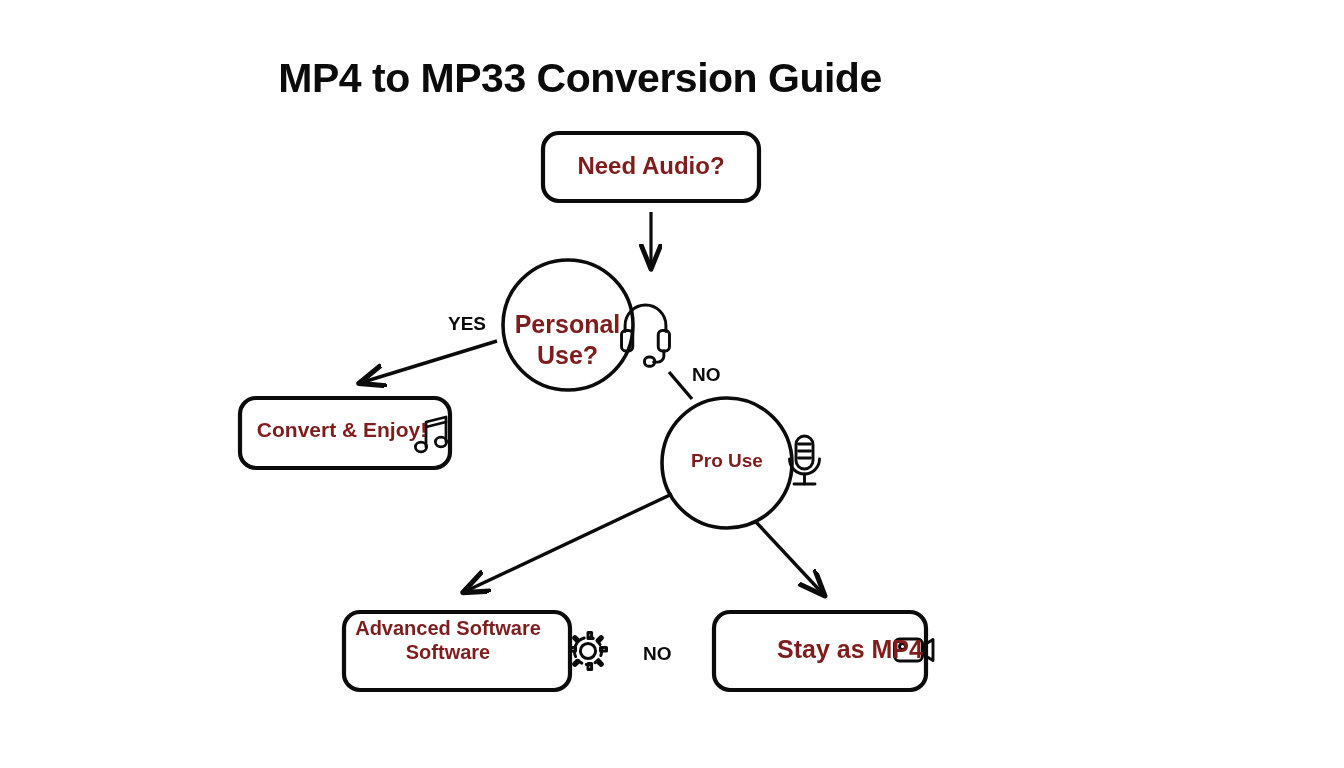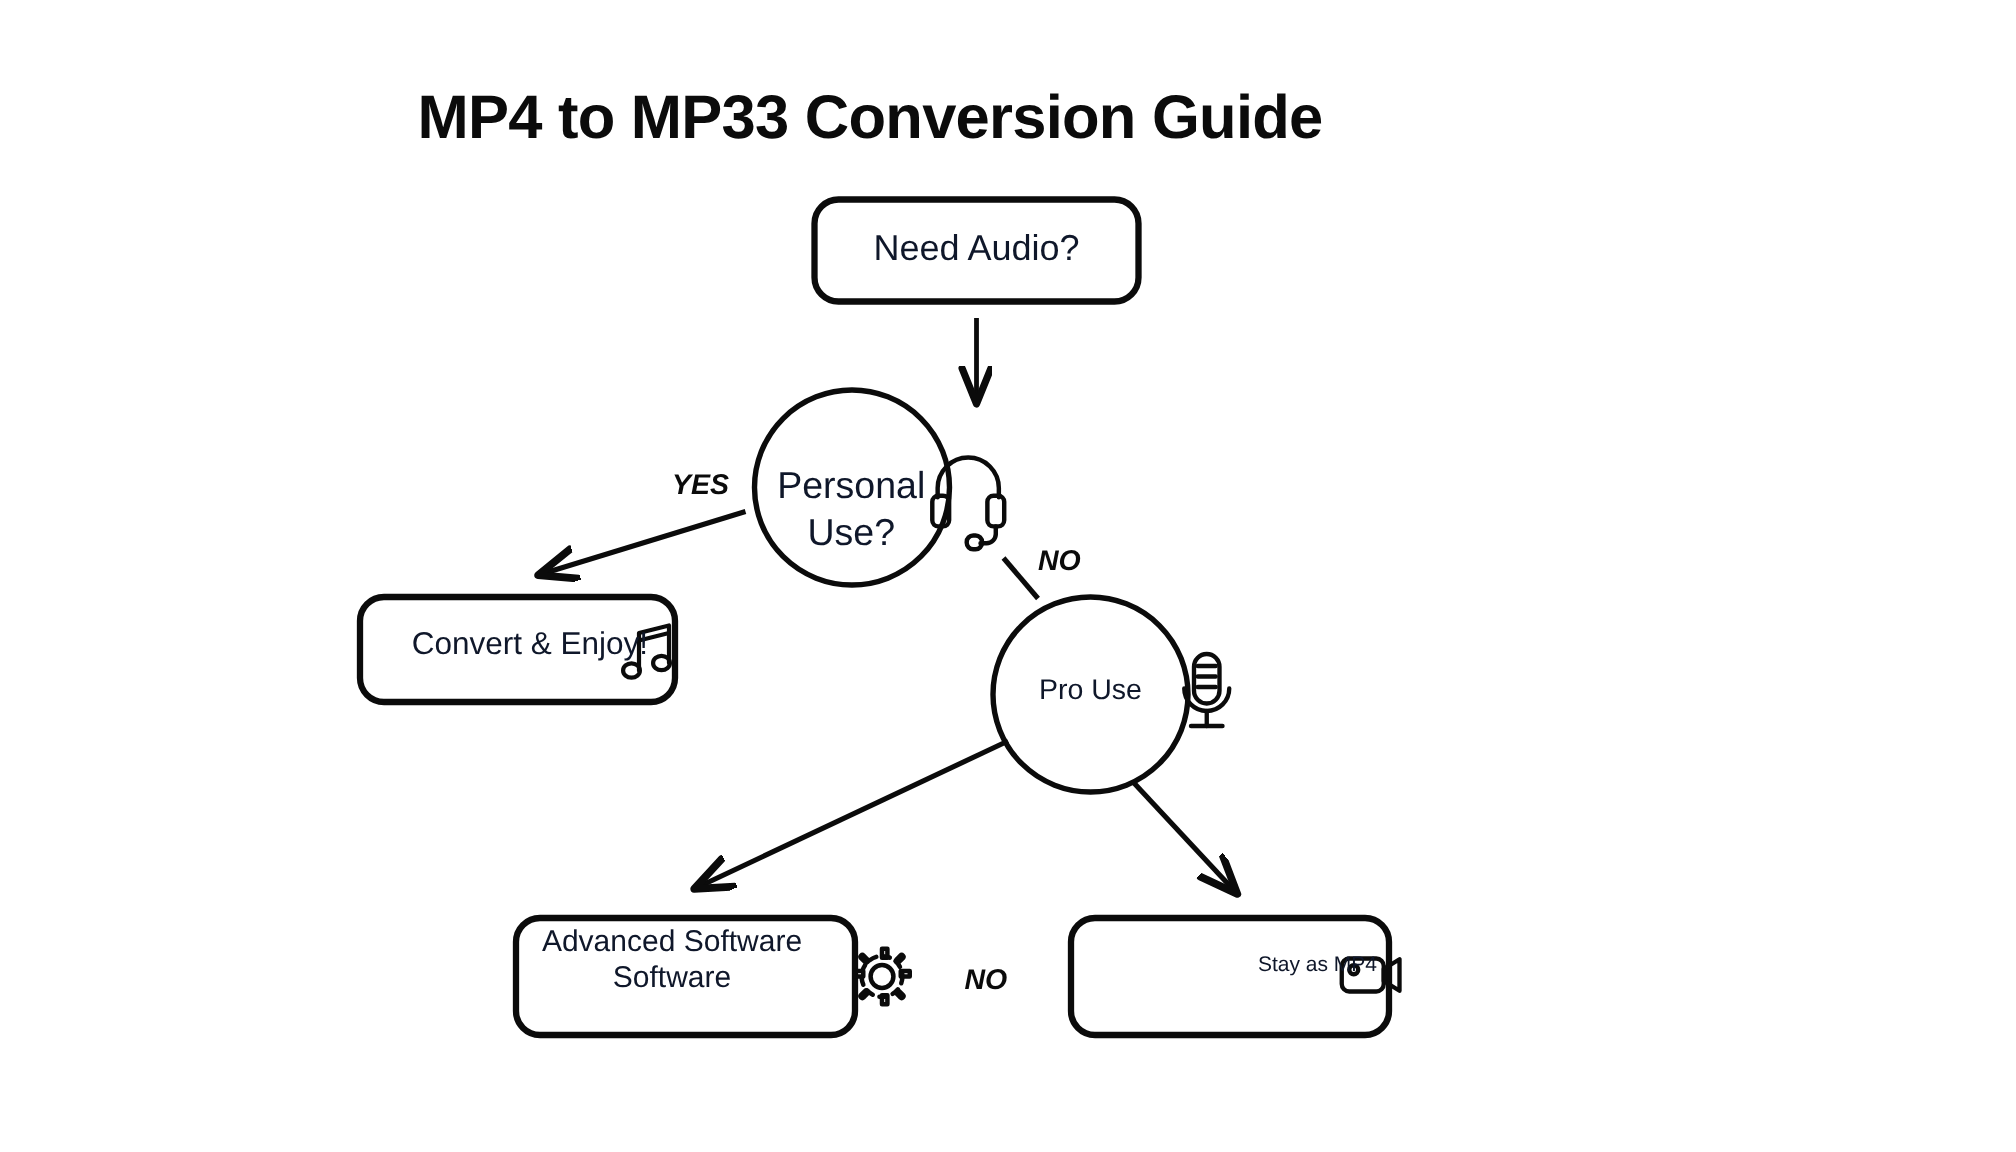--- a/index.html
+++ b/index.html
@@ -34,37 +34,36 @@
     width: 1160px;
     text-align: center;
     font-size: 41px;
     font-weight: bold;
     letter-spacing: -0.5px;
     color: #0b0b0b;
   }
   .node-label {
     position: absolute;
     text-align: center;
-    font-weight: normal;
-    color: #0f172a;
+    font-weight: bold;
+    color: #7f1d1d;
     line-height: 1.22;
     pointer-events: none;
   }
   .lbl-need-audio   { left: 543px; top: 151px; width: 216px; font-size: 24px; }
   .lbl-personal     { left: 500px; top: 309px; width: 135px; font-size: 25px; }
-  .lbl-convert      { left: 240px; top: 417px; width: 180px; font-size: 21px; text-align: right; padding-left: 12px; }
+  .lbl-convert      { left: 240px; top: 417px; width: 180px; font-size: 21px; text-align: center; padding-left: 12px; }
   .lbl-pro-use      { left: 662px; top: 449px; width: 130px; font-size: 19px; }
   .lbl-advanced     { left: 346px; top: 616px; width: 204px; font-size: 20px; }
-  .lbl-stay-mp4     { left: 716px; top: 634px; width: 170px; font-size: 14px; text-align: right; padding-left: 32px; }
+  .lbl-stay-mp4     { left: 716px; top: 634px; width: 170px; font-size: 25px; text-align: center; padding-left: 49px; }
   .edge-label {
     position: absolute;
     font-size: 19px;
     font-weight: bold;
     color: #0b0b0b;
-    font-style: italic;
   }
   .lbl-yes   { left: 448px; top: 313px; }
   .lbl-no-1  { left: 692px; top: 364px; }
   .lbl-no-2  { left: 643px; top: 643px; }
 </style>
 </head>
 <body>
 
 <div id="canvas">
 

